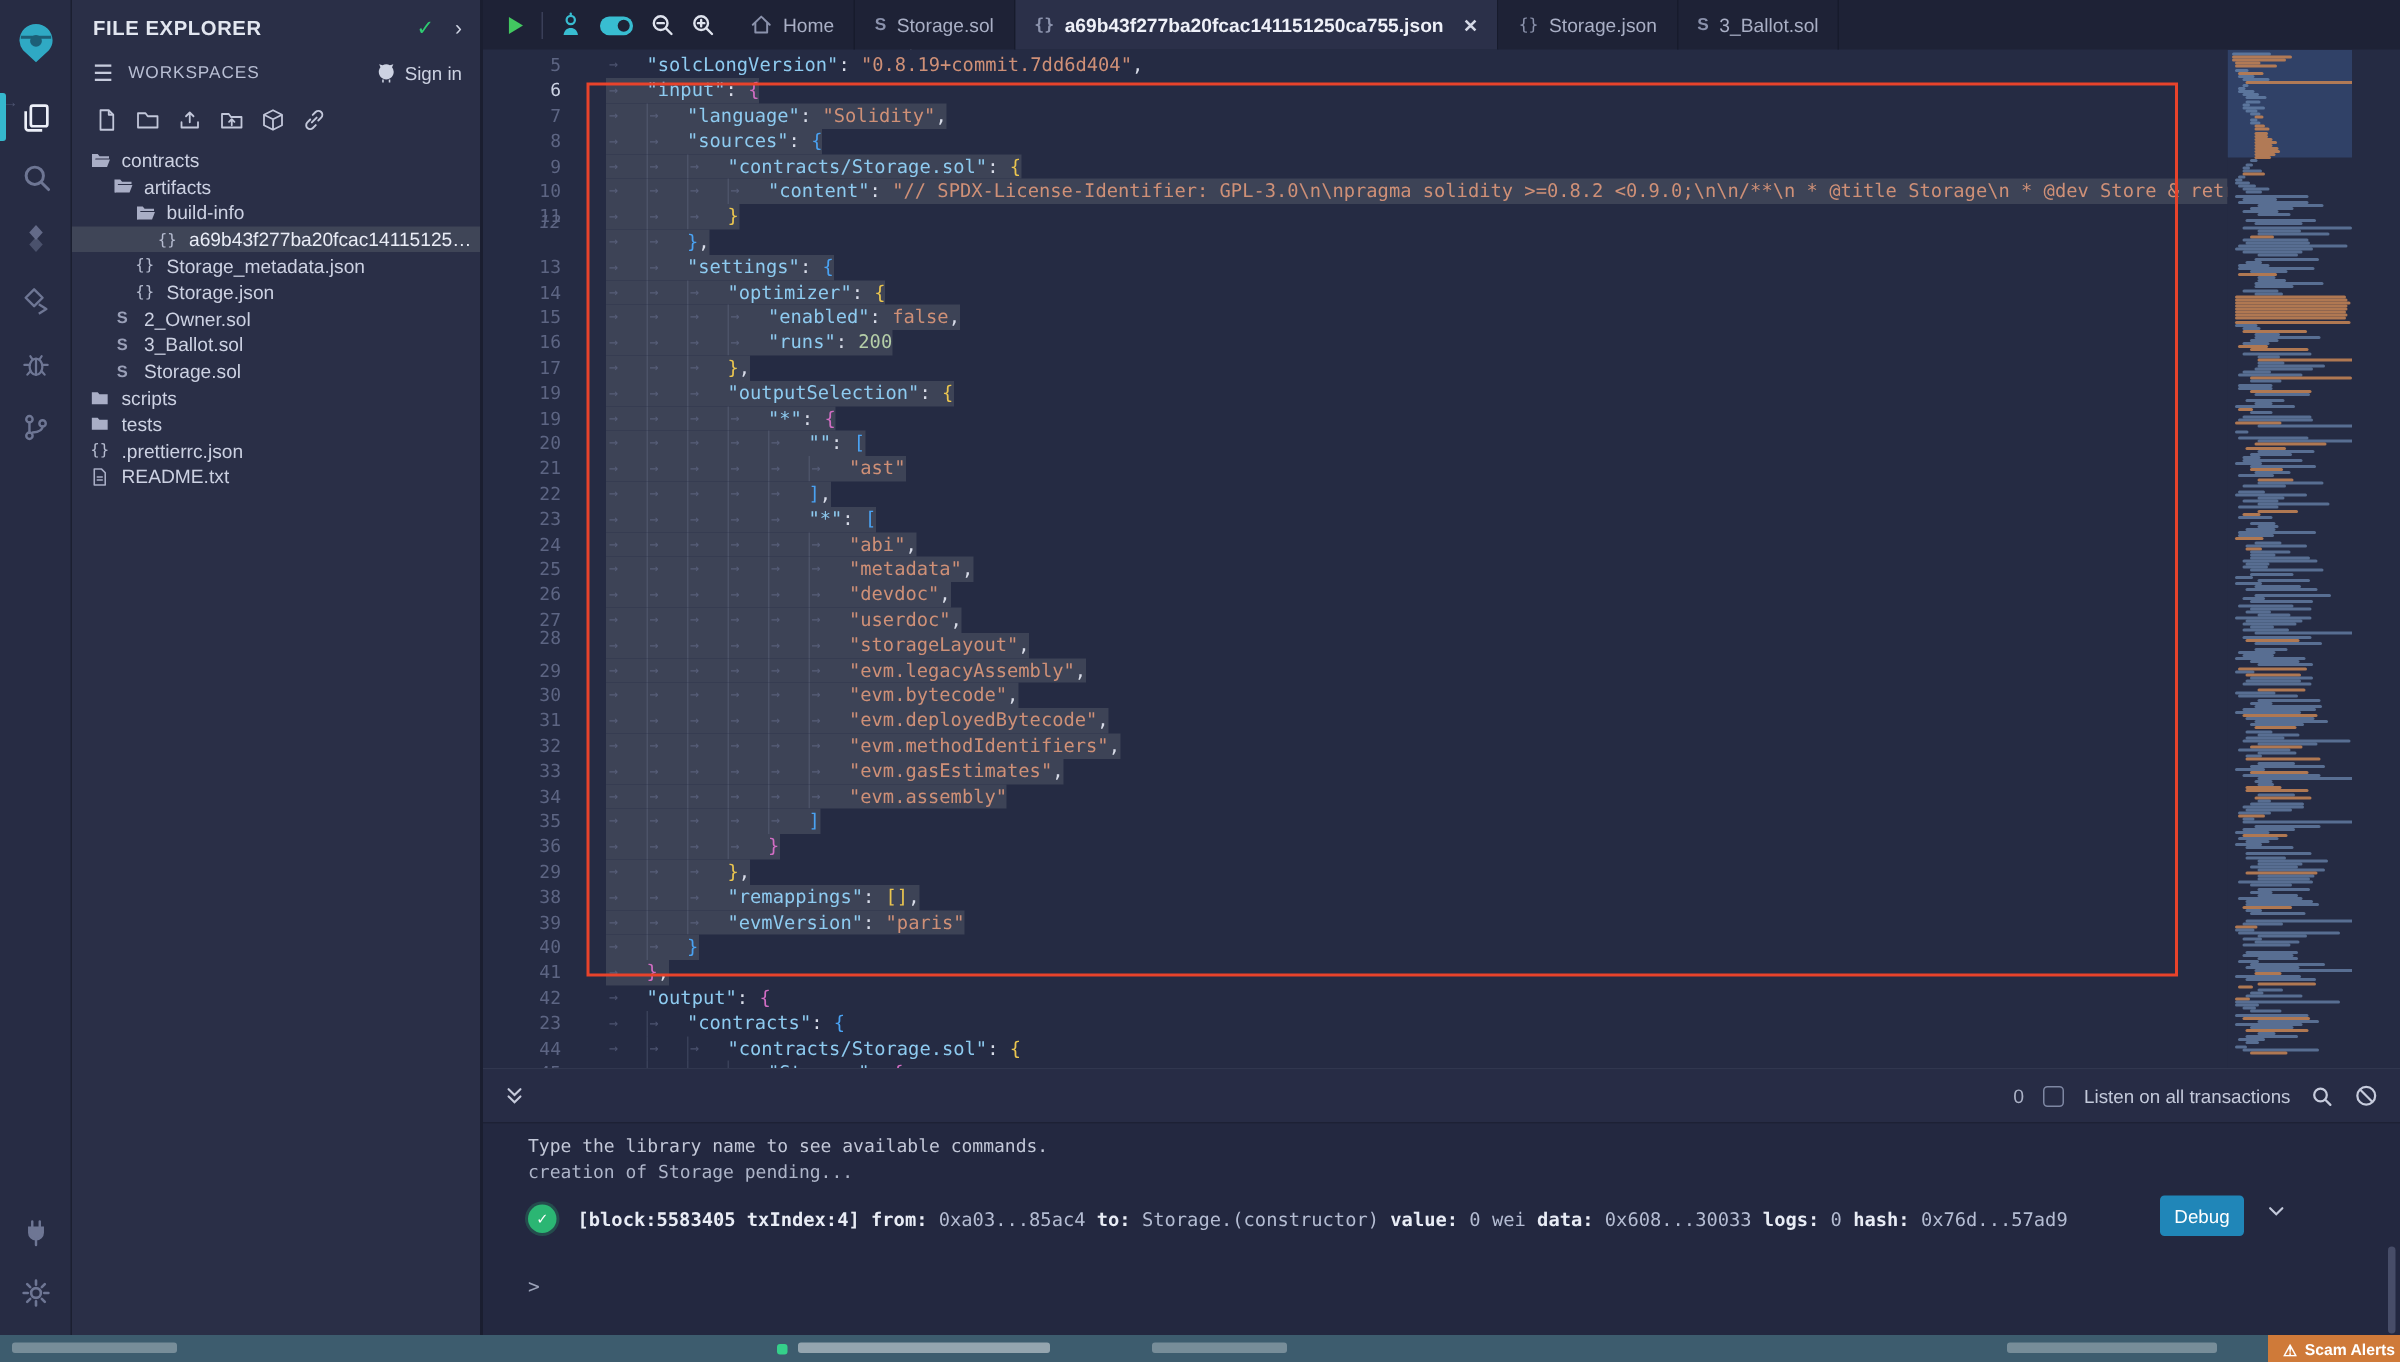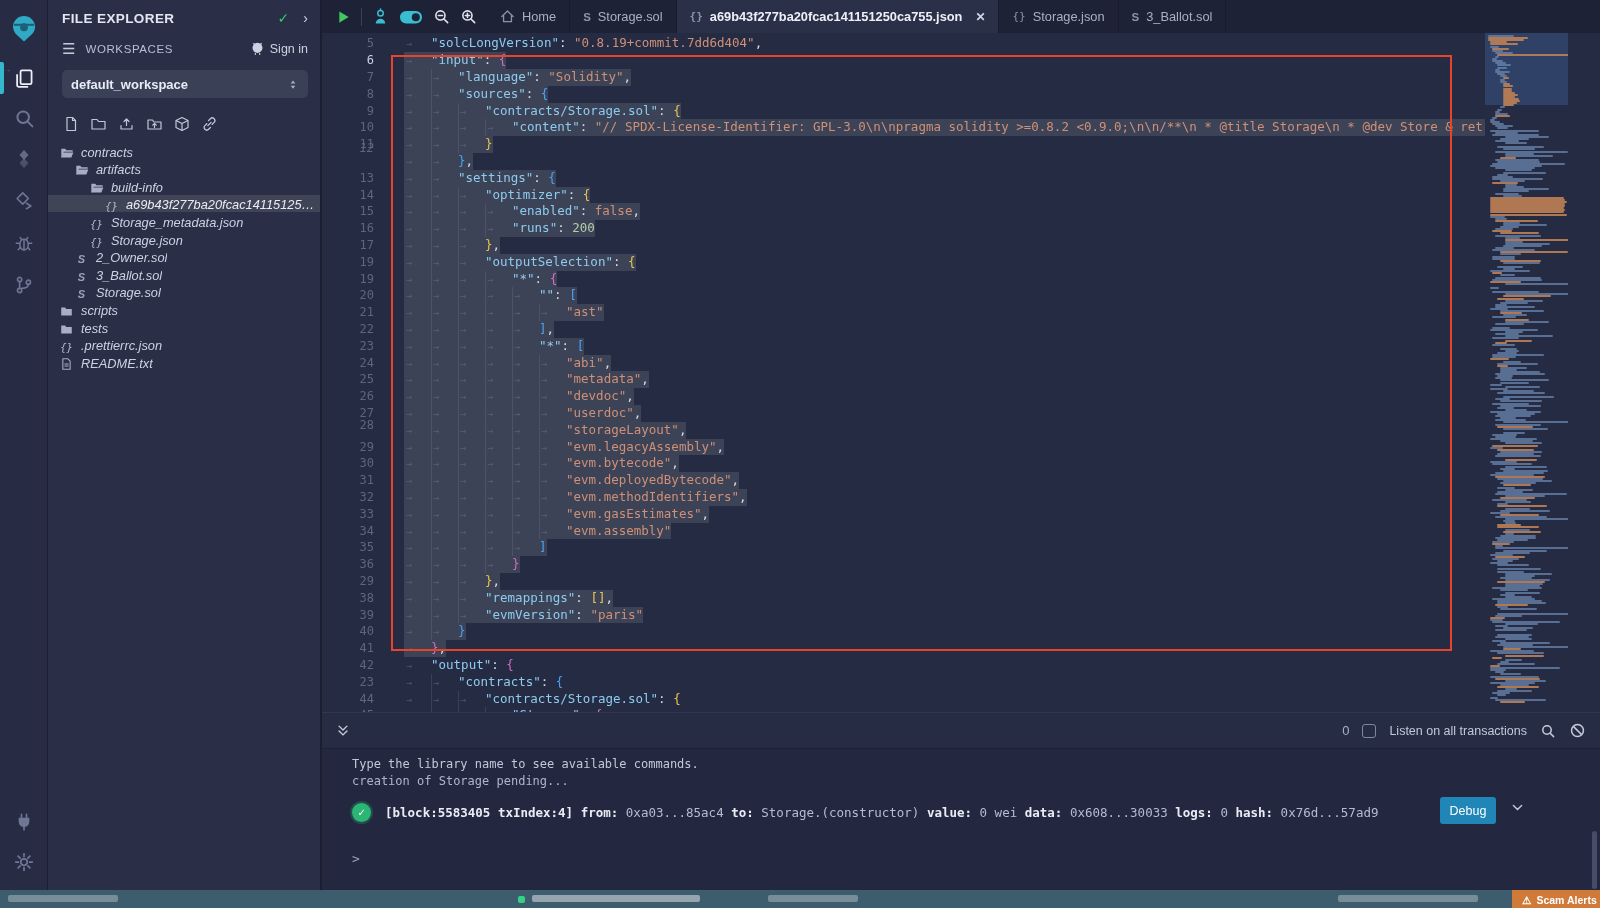--- a/index.html
+++ b/index.html
@@ -22,21 +22,21 @@
   .ws-row { display:flex; align-items:center; padding:8px 12px 6px 14px; }
   .ws-burger { color:#c6cbdc; font-size:15px; margin-right:10px; letter-spacing:0; }
   .ws-label { font-size:11.5px; letter-spacing:.6px; color:#b9bfd4; flex:1; }
   .ws-signin { display:flex; align-items:center; gap:5px; font-size:12.5px; color:#cdd2e2; cursor:pointer; }
   .ws-select { margin:6px 12px 10px 14px; height:28px; background:#3a4056; border-radius:5px; display:flex; align-items:center; padding:0 9px; cursor:pointer; }
   .ws-select .name { flex:1; font-size:13px; font-weight:600; color:#e9ecf5; }
   .ws-select .caret { color:#a6adc4; }
   .fe-toolbar { display:flex; gap:11px; padding:8px 12px 8px 15px; color:#c2c7da; }
   .fe-toolbar span { cursor:pointer; display:flex; }
   #file-tree { margin-top:2px; }
-  .tree-row { height:17.6px; display:flex; align-items:flex-end; font-size:12.8px; color:#ccd1e2; cursor:pointer; white-space:nowrap;font-style:italic; }
+  .tree-row { height:17.6px; display:flex; align-items:center; font-size:12.8px; color:#ccd1e2; cursor:pointer; white-space:nowrap; }
   .tree-row.selected { background:#3f4557; color:#e9ecf6; }
   .tree-ico { width:17px; display:inline-flex; justify-content:center; margin-right:6px; color:#a9aec6; flex:none; }
   .tree-ico .braces { font-family:"DejaVu Sans Mono", monospace; font-size:10.5px; color:#b6bcd0; }
   .tree-ico .sol { font-size:11px; font-weight:700; color:#9aa0b8; }
   .tree-label { overflow:hidden; text-overflow:ellipsis; }
 
   
   #main { position:absolute; left:322px; top:0; width:1278px; height:890px; background:#252b43; }
 
   
@@ -178,29 +178,20 @@
       <span class="ws-label">WORKSPACES</span>
       <span class="ws-signin">
         <span id="gh-ico">
             <svg width="15" height="14" viewBox="0 0 16 16" fill="currentColor">
               <path d="M3.6 3.2 2.6 1l2.6.7a6 6 0 0 1 5.6 0L13.4 1l-1 2.2a5.3 5.3 0 0 1 1.3 3.5c0 3.2-2.5 5.8-5.7 5.8S2.3 9.9 2.3 6.7c0-1.3.5-2.5 1.3-3.5z"></path>
               <path d="M5.5 12.5v2.3 M10.5 12.5v2.3" stroke="currentColor" stroke-width="1.2"></path>
             </svg>
           </span>
         <span>Sign in</span>
       </span>
-    </div>
-    <div class="ws-select">
-      <span class="name">default_workspace</span>
-      <span class="caret" id="sel-caret">
-          <svg width="12" height="13" viewBox="0 0 16 16" fill="currentColor">
-            <path d="M8 2.5 11.2 6.5H4.8z"></path>
-            <path d="M8 13.5 4.8 9.5h6.4z"></path>
-          </svg>
-        </span>
     </div>
     <div class="fe-toolbar" id="fe-toolbar">
         <span>
           <svg width="16" height="16" viewBox="0 0 16 16" fill="none" stroke="currentColor" stroke-width="1.2" stroke-linejoin="round">
             <path d="M4 1.5h5.5l3 3V14.5H4z"></path>
             <path d="M9.5 1.5v3h3"></path>
           </svg>
         </span>
         <span>
           <svg width="17" height="16" viewBox="0 0 16 16" fill="none" stroke="currentColor" stroke-width="1.2" stroke-linejoin="round">

